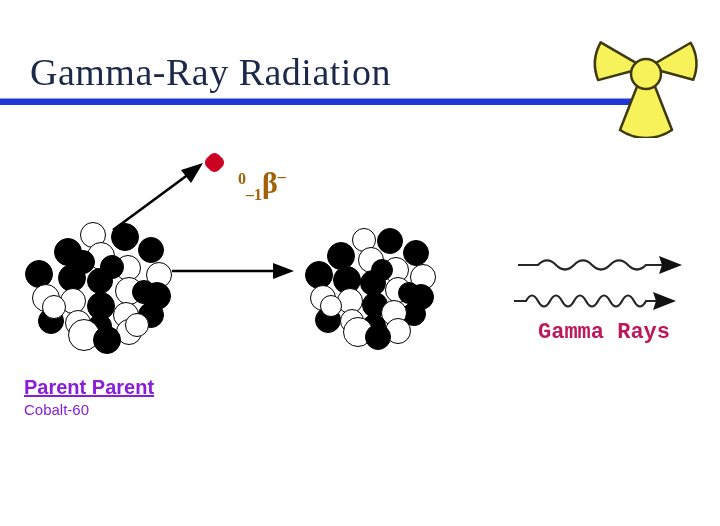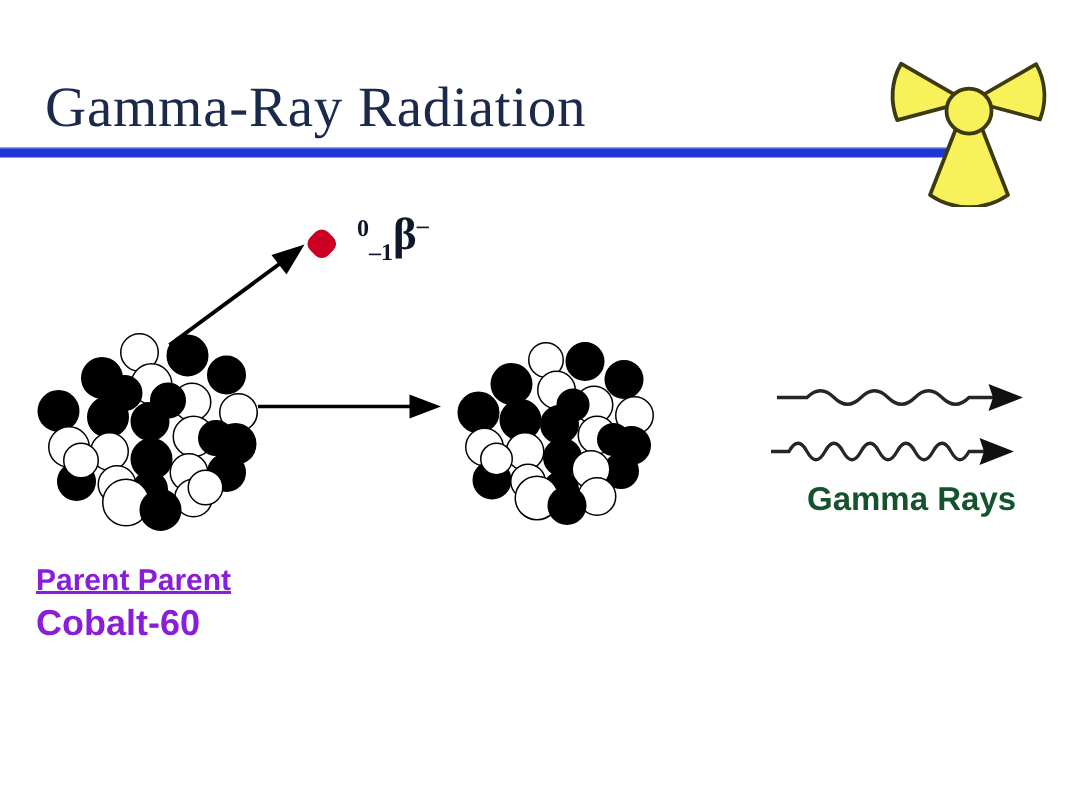--- a/index.html
+++ b/index.html
@@ -68,22 +68,22 @@
     top: 154px;
     width: 17px;
     height: 17px;
     background: #cc0022;
     border-radius: 35%;
     transform: rotate(45deg);
   }
   #beta-label {
     position: absolute;
     left: 238px;
-    top: 142px;
-    color: #0f172a;
+    top: 168px;
+    color: #a16207;
     font-family: "Liberation Serif", serif;
     font-weight: bold;
     font-size: 27px;
     line-height: 1;
     white-space: nowrap;
   }
   #beta-label .sup {
     font-size: 16px;
     vertical-align: 9px;
   }
@@ -95,39 +95,40 @@
   #beta-label .supminus {
     font-size: 16px;
     vertical-align: 11px;
   }
 
   
   #gamma-label {
     position: absolute;
     left: 538px;
     top: 320px;
-    color: #14532d;
+    color: #be185d;
     font-size: 22px;
     font-weight: bold;
     white-space: nowrap;
+    font-family: Liberation Mono, monospace;
   }
 
   
   .caption { position: absolute; white-space: nowrap; }
   .caption .head {
     display: block;
     font-size: 20px;
     font-weight: bold;
     text-decoration: underline;
     line-height: 1.25;
   }
   .caption .sub2 {
     display: block;
-    font-size: 24px;
-    font-weight: bold;
+    font-size: 15px;
+    font-weight: normal;
     line-height: 1.3;
   }
   #caption-parent { left: 24px; top: 375px; color: #8a1ddb; }
   #caption-daughter { left: 302px; top: 375px; color: #1a49d6; }
 </style>
 </head>
 <body>
 
 <div id="slide">
 

